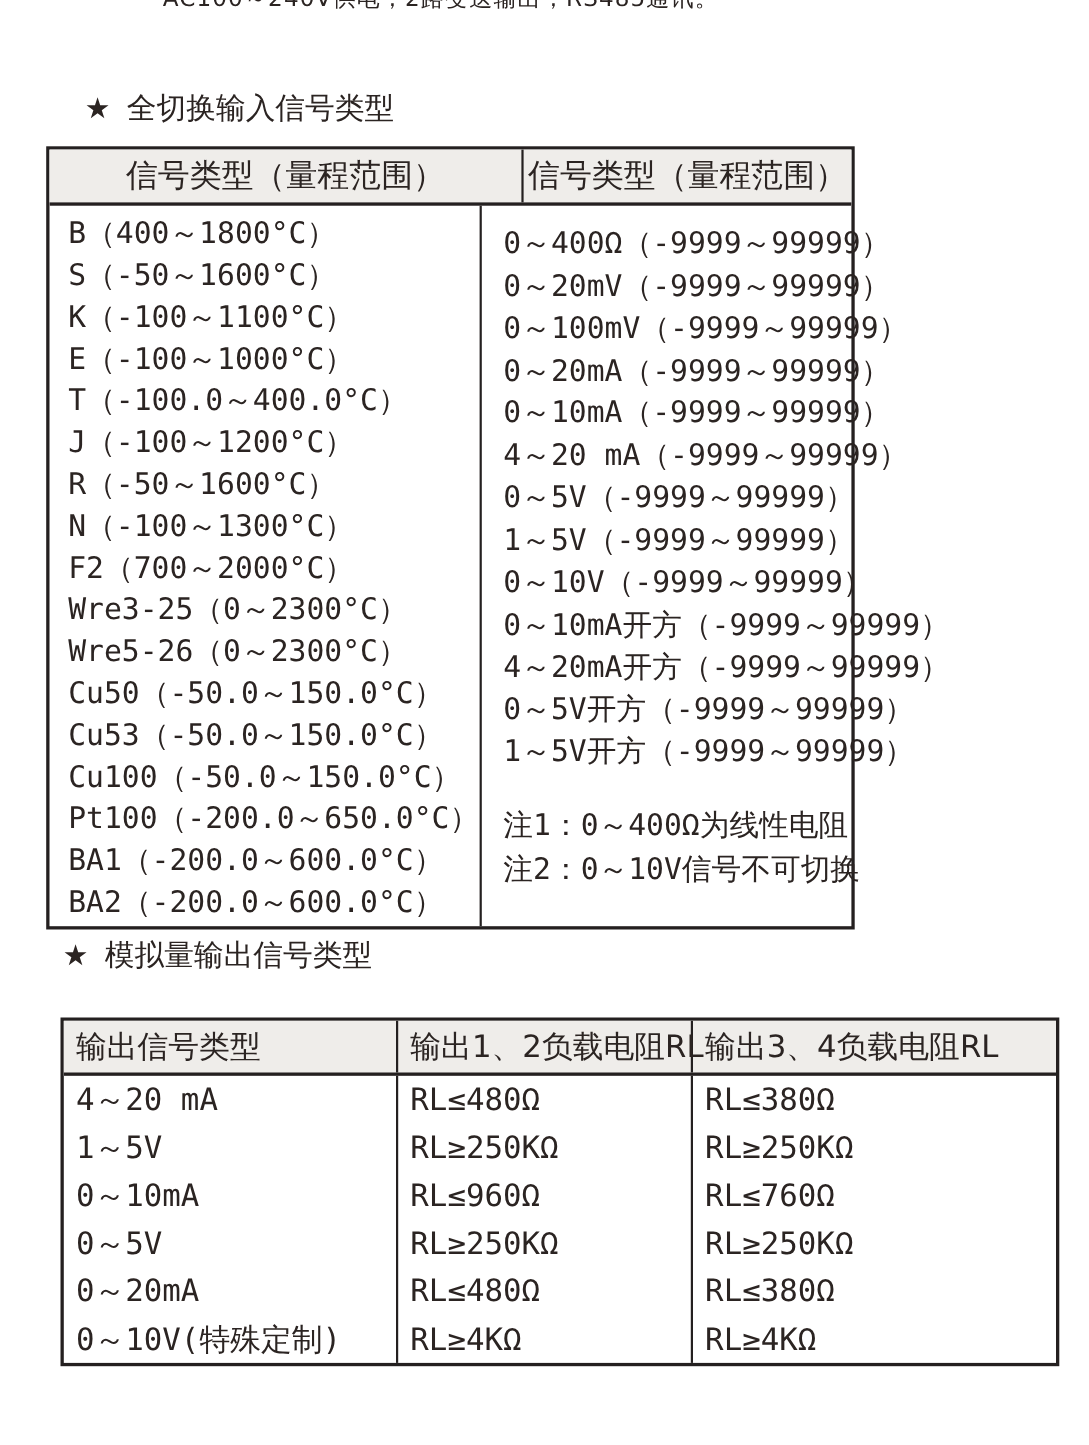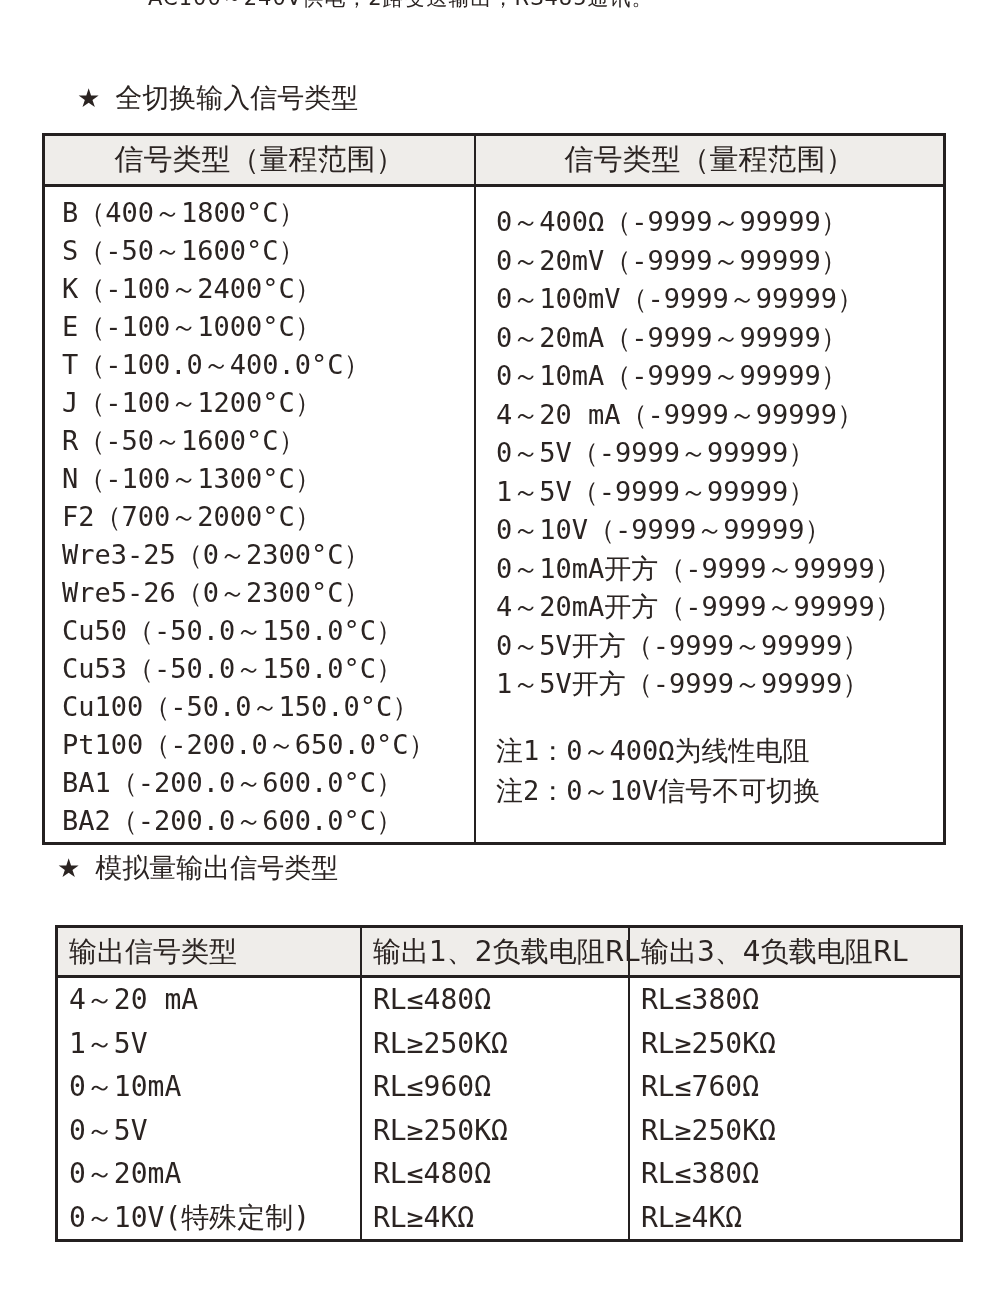--- a/index.html
+++ b/index.html
@@ -24,21 +24,21 @@
   }
 
   .sec-title { position: absolute; font-size: 27px; white-space: nowrap; }
   #title1 { left: 77px; top: 80px; }
   #title2 { left: 57px; top: 850px; }
   .star { display: inline-block; margin-right: 15px; font-size: 26px; }
 
   .tbl { position: absolute; border: 3px solid #242020; background: #fff; }
 
   
-  #tbl1 { left: 42px; top: 133px; width: 904px; height: 712px; }
+  #tbl1 { left: 42px; top: 133px; width: 735px; height: 712px; }
   #tbl1 .hdr {
     display: flex; height: 51px;
     background: #efedea; border-bottom: 3px solid #242020;
   }
   #tbl1 .hc {
     font-size: 29px; display: flex; align-items: center; justify-content: center;
     white-space: nowrap;
   }
   #tbl1 .hc1 { width: 431px; border-right: 2px solid #242020; }
   #tbl1 .hc2 { flex: 1; }
@@ -86,21 +86,21 @@
 
 <div class="tbl" id="tbl1">
   <div class="hdr">
     <div class="hc hc1">信号类型（量程范围）</div>
     <div class="hc hc2">信号类型（量程范围）</div>
   </div>
   <div class="tbody">
     <div class="bc1 mono">
       <div class="ln">B（400～1800°C）</div>
       <div class="ln">S（-50～1600°C）</div>
-      <div class="ln">K（-100～2400°C）</div>
+      <div class="ln">K（-100～1100°C）</div>
       <div class="ln">E（-100～1000°C）</div>
       <div class="ln">T（-100.0～400.0°C）</div>
       <div class="ln">J（-100～1200°C）</div>
       <div class="ln">R（-50～1600°C）</div>
       <div class="ln">N（-100～1300°C）</div>
       <div class="ln">F2（700～2000°C）</div>
       <div class="ln">Wre3-25（0～2300°C）</div>
       <div class="ln">Wre5-26（0～2300°C）</div>
       <div class="ln">Cu50（-50.0～150.0°C）</div>
       <div class="ln">Cu53（-50.0～150.0°C）</div>

